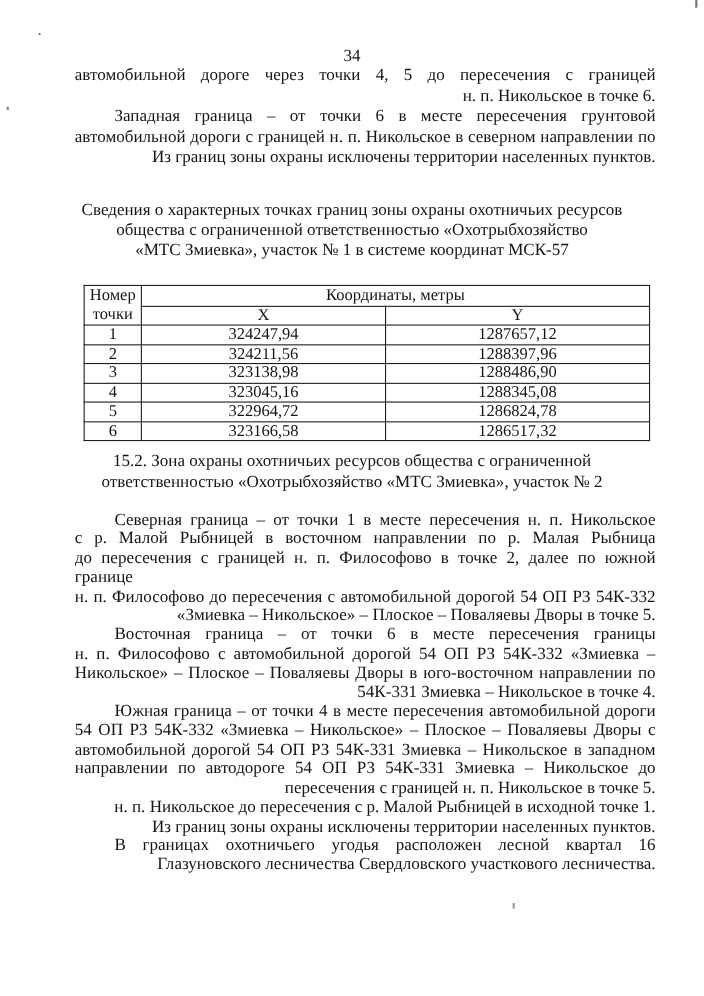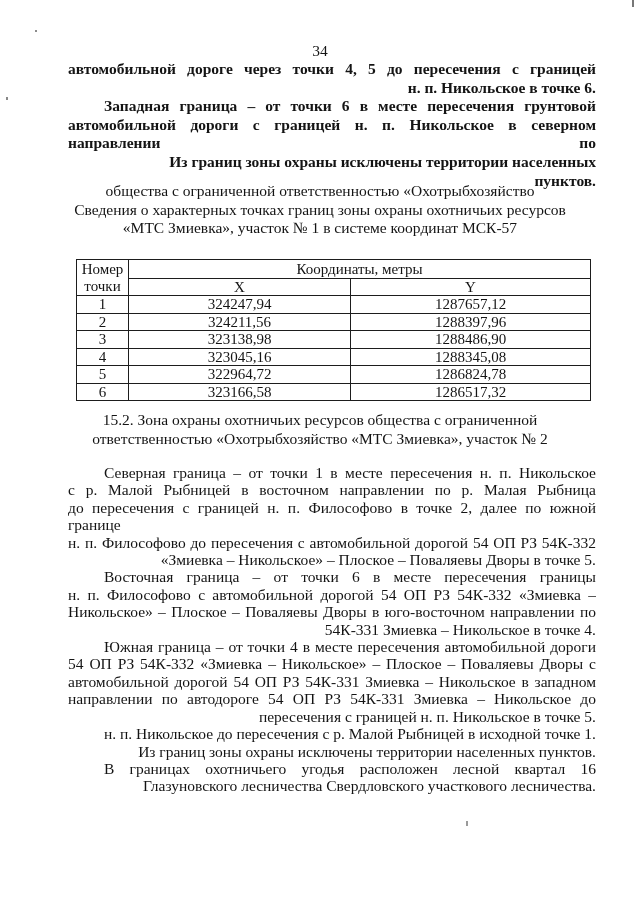--- a/index.html
+++ b/index.html
@@ -15,21 +15,21 @@
 
   .page-number{
     position:absolute;top:42px;left:0;width:640px;
     text-align:center;font-size:15.5px;line-height:18px;
   }
 
   .textblock{
     position:absolute;left:68px;width:528px;
     font-size:15.5px;
   }
-  .textblock.top{top:60px;line-height:18.6px;font-weight:bold;}
+  .textblock.top{top:60px;line-height:18.6px;}
   .textblock.bottom{top:464px;line-height:17.4px;}
 
   .line.just{text-align:justify;text-align-last:justify;overflow:hidden;white-space:normal;}
   .line.last{text-align:right;}
   .line.indent{text-indent:36px;}
 
   .centered-title{
     position:absolute;left:56px;width:528px;
     text-align:center;font-size:15.5px;line-height:18.6px;
   }
@@ -67,22 +67,22 @@
 
   <div class="textblock top" id="top-paragraphs">
       <div class="line just">автомобильной дороге через точки 4, 5 до пересечения с границей</div>
       <div class="line last">н. п. Никольское в точке 6.</div>
       <div class="line just indent">Западная граница – от точки 6 в месте пересечения грунтовой</div>
       <div class="line just">автомобильной дороги с границей н. п. Никольское в северном направлении по</div>
       <div class="line last indent">Из границ зоны охраны исключены территории населенных пунктов.</div>
     </div>
 
   <div class="centered-title" id="table-title">
+      <div>Сведения о характерных точках границ зоны охраны охотничьих ресурсов</div>
       <div>общества с ограниченной ответственностью «Охотрыбхозяйство</div>
-      <div>Сведения о характерных точках границ зоны охраны охотничьих ресурсов</div>
       <div>«МТС Змиевка», участок № 1 в системе координат МСК-57</div>
     </div>
 
   <table class="coords">
     <colgroup>
       <col style="width:52px">
         <col style="width:222px">
         <col style="width:240px">
     </colgroup>
     <thead>

